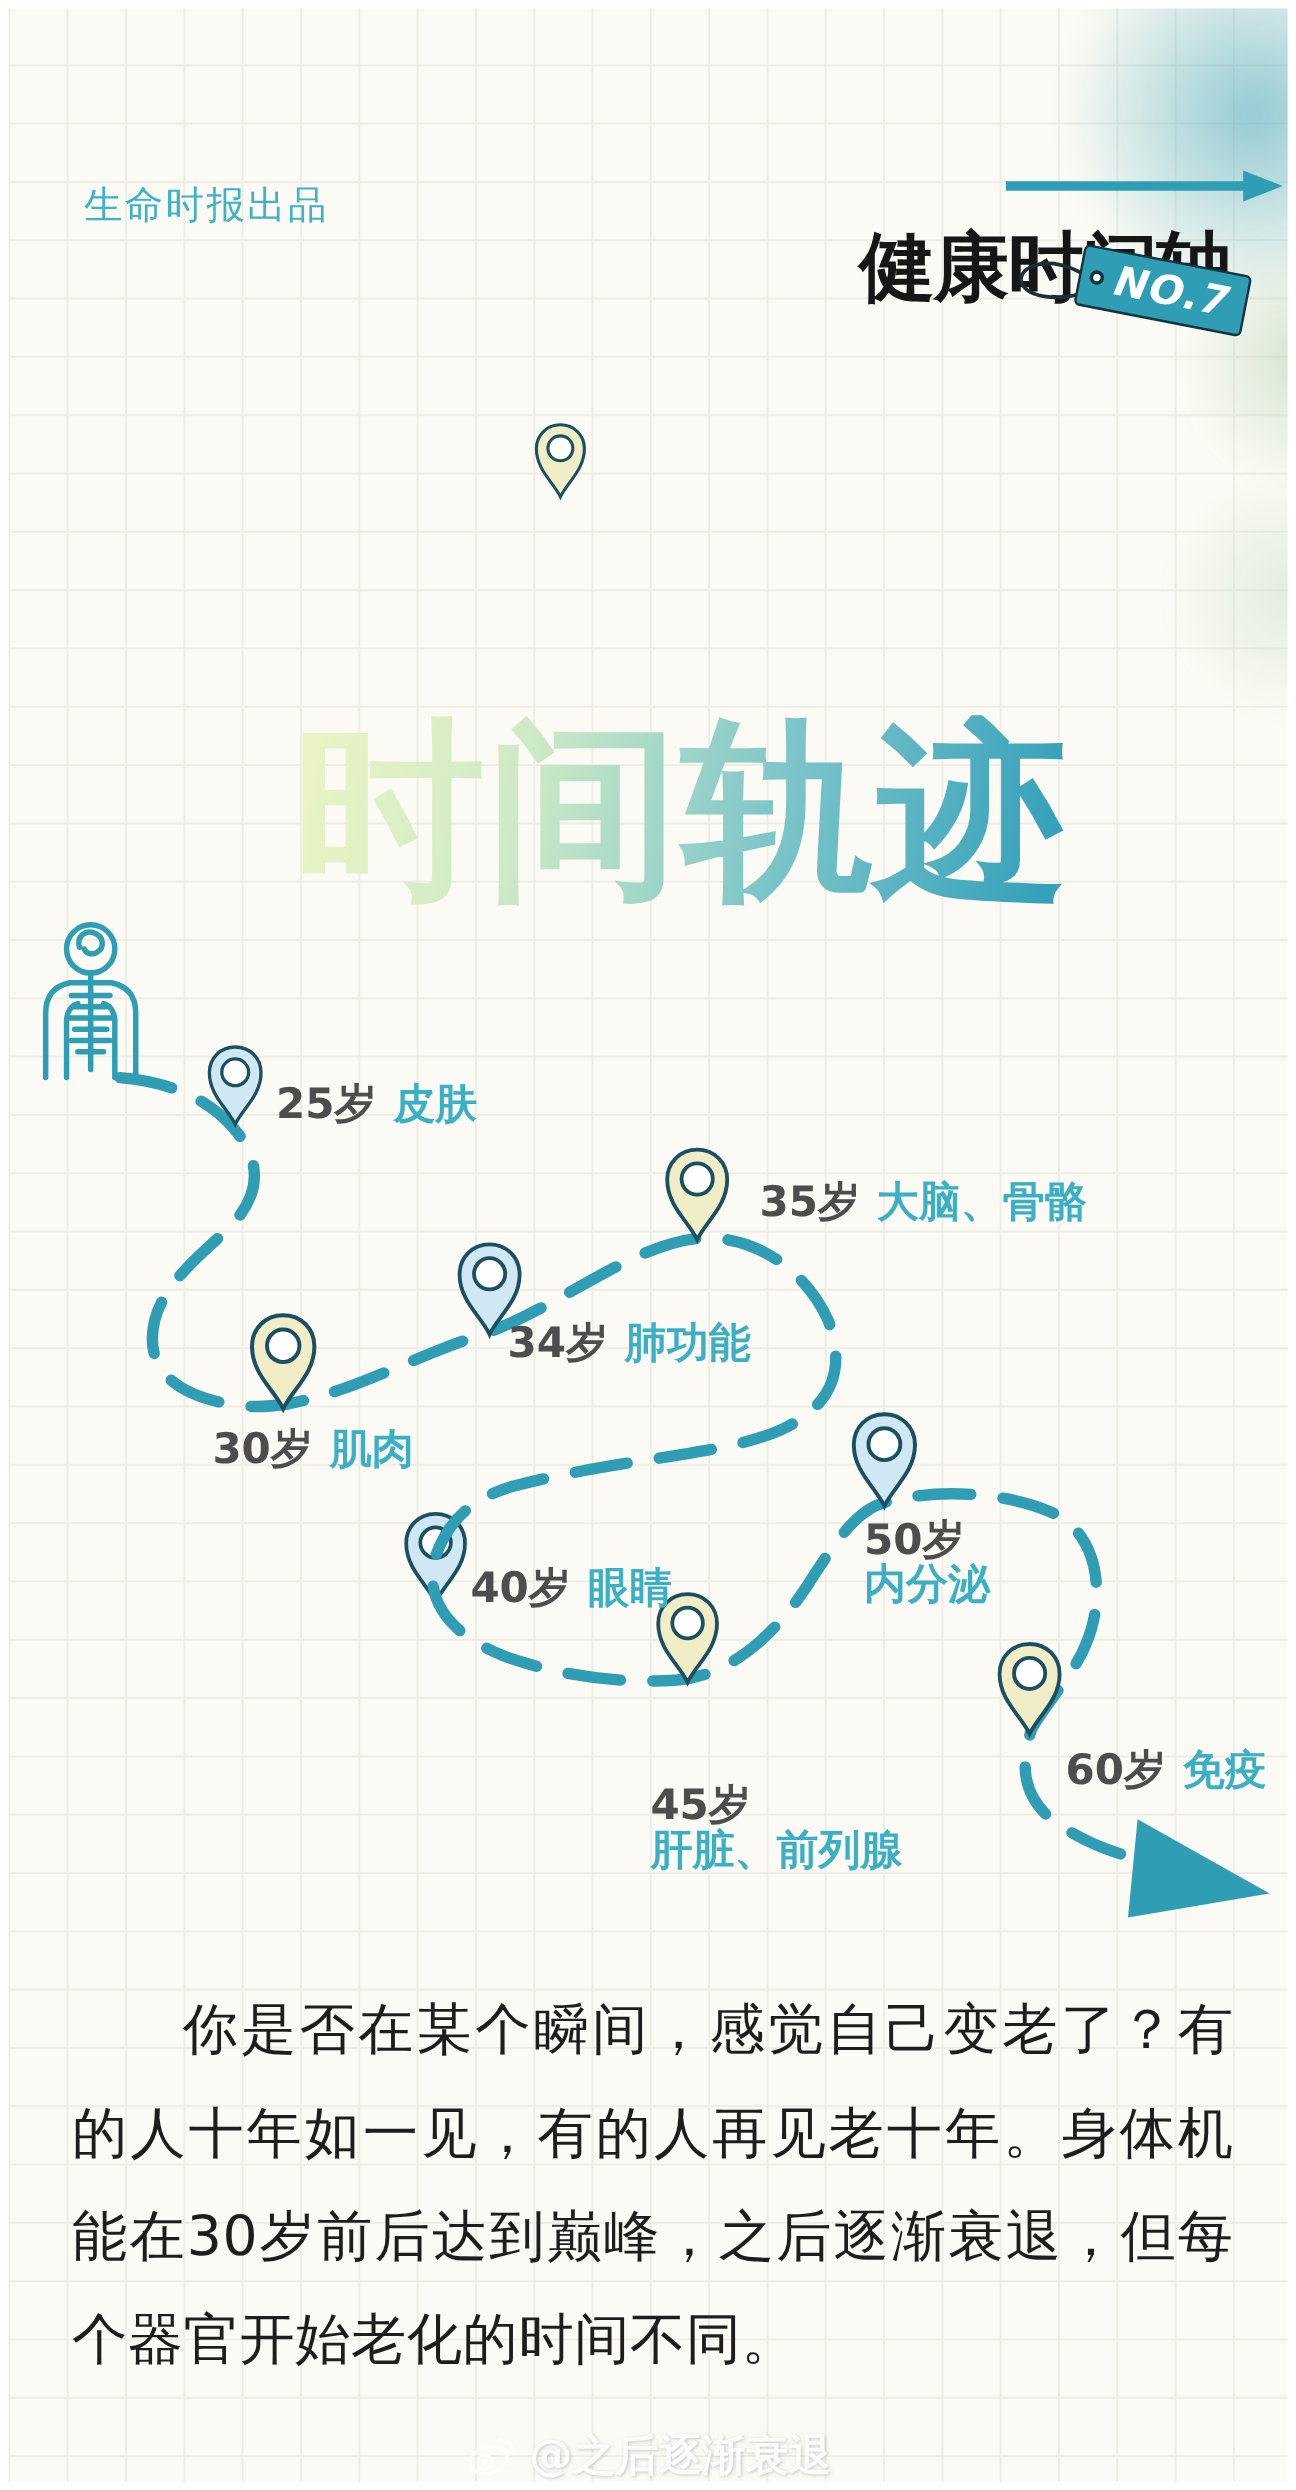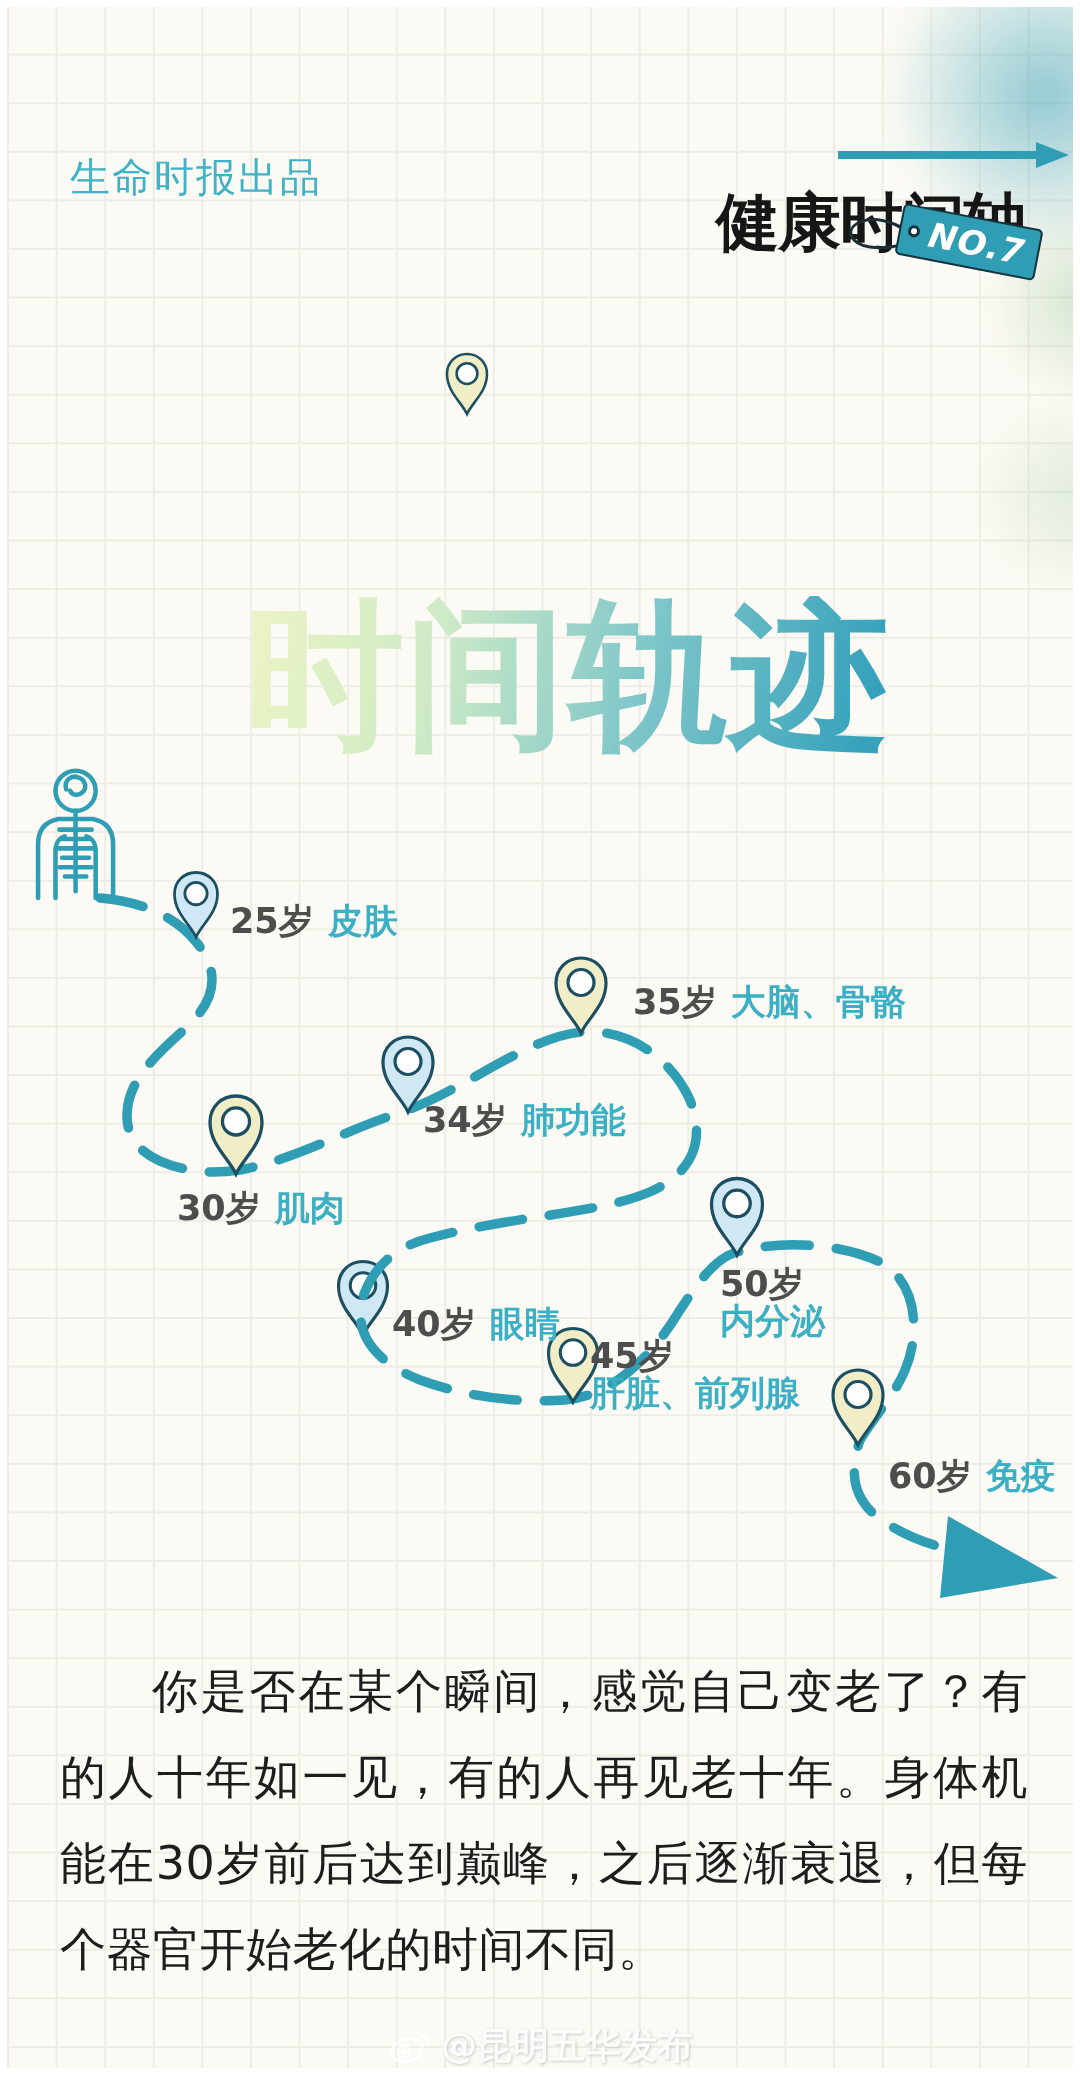--- a/index.html
+++ b/index.html
@@ -16,21 +16,21 @@
   }
   .frame{position:absolute;inset:0;border:7px solid #ffffff;z-index:50;pointer-events:none;}
   .glow{position:absolute;border-radius:50%;filter:blur(9px);z-index:1;}
   .glow-a{left:880px;top:-70px;width:330px;height:330px;
     background:radial-gradient(circle,rgba(62,163,183,.55) 0%,rgba(62,163,183,0) 68%);}
   .glow-b{left:985px;top:195px;width:210px;height:210px;
     background:radial-gradient(circle,rgba(150,196,152,.40) 0%,rgba(150,196,152,0) 70%);}
   .glow-c{left:975px;top:395px;width:200px;height:200px;
     background:radial-gradient(circle,rgba(164,206,170,.30) 0%,rgba(164,206,170,0) 70%);}
 
-  .brand{position:absolute;left:70px;top:150px;font-size:40px;letter-spacing:2px;
+  .brand{position:absolute;left:70px;top:150px;font-size:32px;letter-spacing:2px;
     color:#3eb2c6;font-weight:500;z-index:6;}
 
   .series-title{position:absolute;left:716px;top:128px;font-size:63px;font-weight:900;
     color:#161616;letter-spacing:-1px;z-index:7;white-space:nowrap;}
   .series-arrow{position:absolute;left:838px;top:140px;z-index:6;}
 
   .tag-string{position:absolute;left:842px;top:206px;z-index:7;}
   .no-tag{position:absolute;left:898px;top:216px;width:142px;height:52px;background:#2f9eb4;
     border:2.5px solid #14333f;border-radius:5px;transform:rotate(11deg);z-index:8;
     display:flex;align-items:center;justify-content:center;}
@@ -178,35 +178,35 @@
   <div class="ms" style="left:177px;top:1190px;">
     <span class="age">30岁</span><span class="organ">肌肉</span>
   </div>
   <div class="ms" style="left:392px;top:1306px;">
     <span class="age">40岁</span><span class="organ">眼睛</span>
   </div>
   <div class="ms stacked" style="left:720px;top:1266px;">
     <span class="age">50岁</span>
       <span class="organ">内分泌</span>
   </div>
-  <div class="ms stacked" style="left:542px;top:1338px;margin-left:48px;">
+  <div class="ms stacked" style="left:542px;top:1487px;">
     <span class="age">45岁</span>
       <span class="organ">肝脏、前列腺</span>
   </div>
   <div class="ms" style="left:888px;top:1426px;margin-top:32px;">
     <span class="age">60岁</span><span class="organ">免疫</span>
   </div>
 
   <p class="para">你是否在某个瞬间，感觉自己变老了？有的人十年如一见，有的人再见老十年。身体机能在30岁前后达到巅峰，之后逐渐衰退，但每个器官开始老化的时间不同。</p>
 
   <div class="watermark">
     <svg width="44" height="36" viewBox="0 0 44 36" fill="none" stroke="rgba(255,255,255,.92)" stroke-width="2.4" stroke-linecap="round">
       <path d="M18 10 c-8 2 -14 8 -13 14 c1 7 10 10 18 8 c8 -2 13 -8 12 -14 c-1 -6 -9 -10 -17 -8 Z"></path>
       <circle cx="17" cy="23" r="6"></circle>
       <circle cx="17" cy="23" r="1.5"></circle>
       <path d="M28 10 a8 8 0 0 1 8 7"></path>
       <path d="M30 4 a14 14 0 0 1 12 11"></path>
     </svg>
-    <span>@昆明五华发布</span>
+    <span>@之后逐渐衰退</span>
   </div>
 
   <div class="frame"></div>
 </div>
 
 </body></html>

